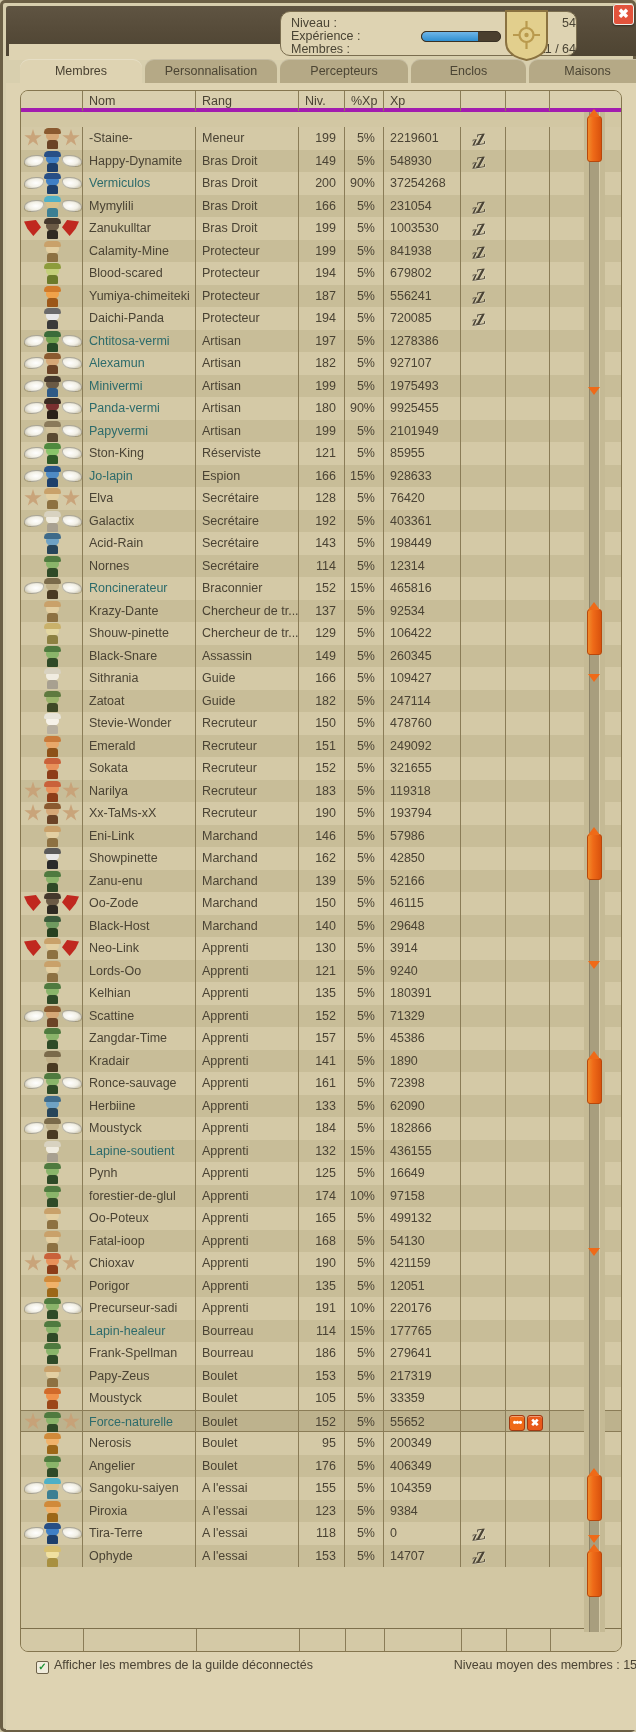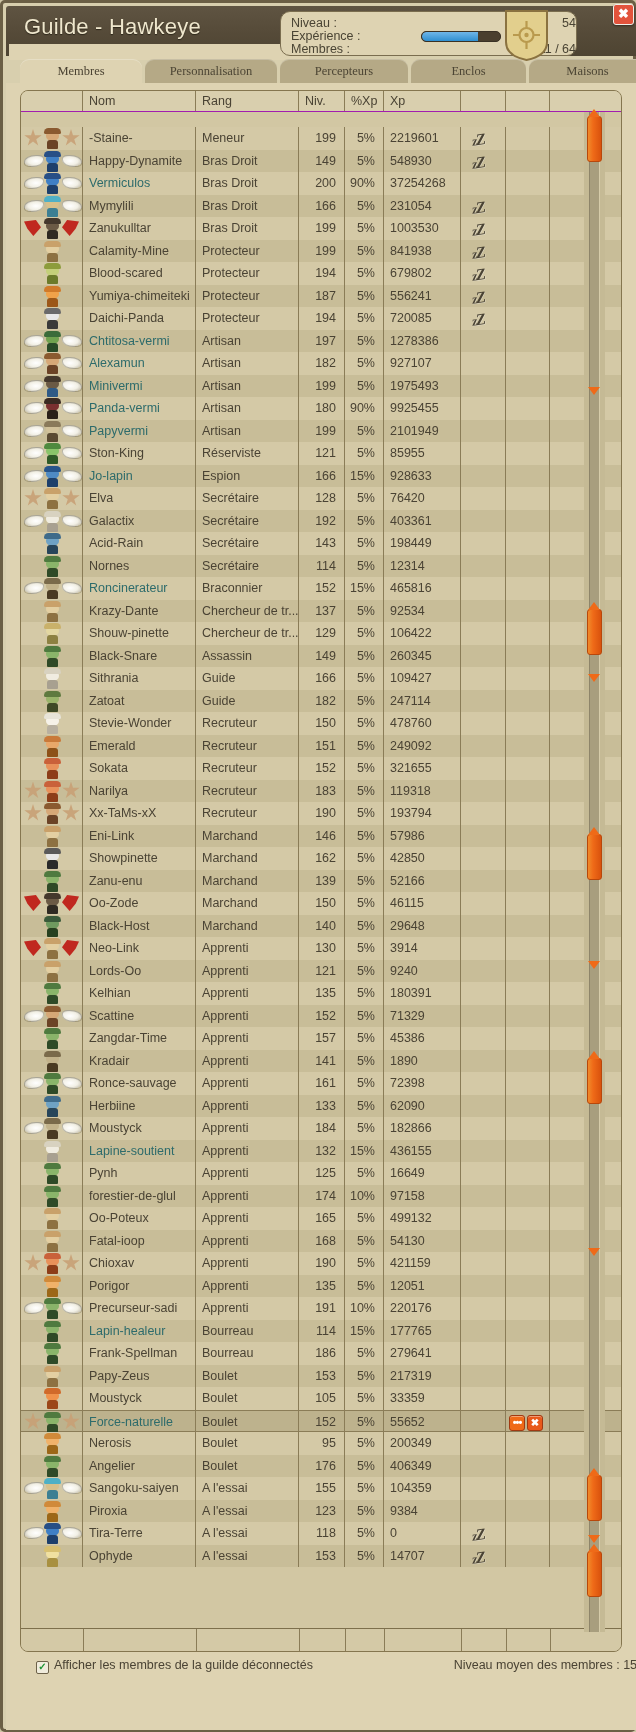--- a/index.html
+++ b/index.html
@@ -66,21 +66,21 @@
     position:absolute;left:140px;top:19px;width:78px;height:9px;
     background:#4a3f2e;border-radius:5px;overflow:hidden;
     border:1px solid #3a3124;
   }
   #xpbar .fill{height:100%;background:linear-gradient(to bottom,#6fb6e8,#2f8fd0);border-radius:5px 0 0 5px;}
   #guild-emblem{
     position:absolute;left:222px;top:-4px;width:47px;height:54px;
   }
   
   #tabs{
-    position:absolute;left:3px;top:56px;width:630px;height:26px;font-family:Liberation Serif, serif;
+    position:absolute;left:3px;top:56px;width:630px;height:26px;
   }
   .tab{
     position:absolute;top:0;height:25px;
     background:#b5a986;
     border-radius:9px 9px 0 0;
     color:#4c4534;font-size:12.5px;
     text-align:center;line-height:25px;
     cursor:pointer;
     box-shadow:inset 0 1px 0 rgba(255,255,255,.25);
   }
@@ -99,21 +99,21 @@
     border:1px solid #85764f;
     border-radius:8px;
     box-sizing:border-box;
     background:#d2c7a3;
     overflow:hidden;
   }
   
   #thead{
     position:absolute;left:0;top:0;width:600px;height:21px;
     background:#d9cfae;
-    border-bottom:1px solid #a21caf;
+    border-bottom:4px solid #a21caf;
     box-sizing:border-box;
   }
   #thead .th{
     position:absolute;top:0;height:20px;line-height:20px;
     font-size:12.5px;color:#4a4334;
     border-right:1px solid #8a7c57;
     box-sizing:border-box;
     padding-left:6px;
     white-space:nowrap;
     overflow:hidden;
@@ -244,21 +244,20 @@
     position:absolute;right:2px;top:0;height:17px;line-height:17px;
     font-size:12.5px;color:#4a4334;text-align:right;
   }
 </style>
 </head>
 <body>
 
 <div id="window">
 
   <div id="titlebar">
-    <div class="title">Guilde - Hawkeye</div>
     <div id="title-tab-shape"></div>
     <div id="close-btn">✖</div>
   </div>
 
   <div id="stats-panel">
     <div class="srow r1">Niveau :</div>
     <div class="sval" id="lvl-val">54</div>
     <div class="srow r2">Expérience :</div>
     <div id="xpbar">
       <div class="fill" id="xpfill" style="width: 72%;"></div>

